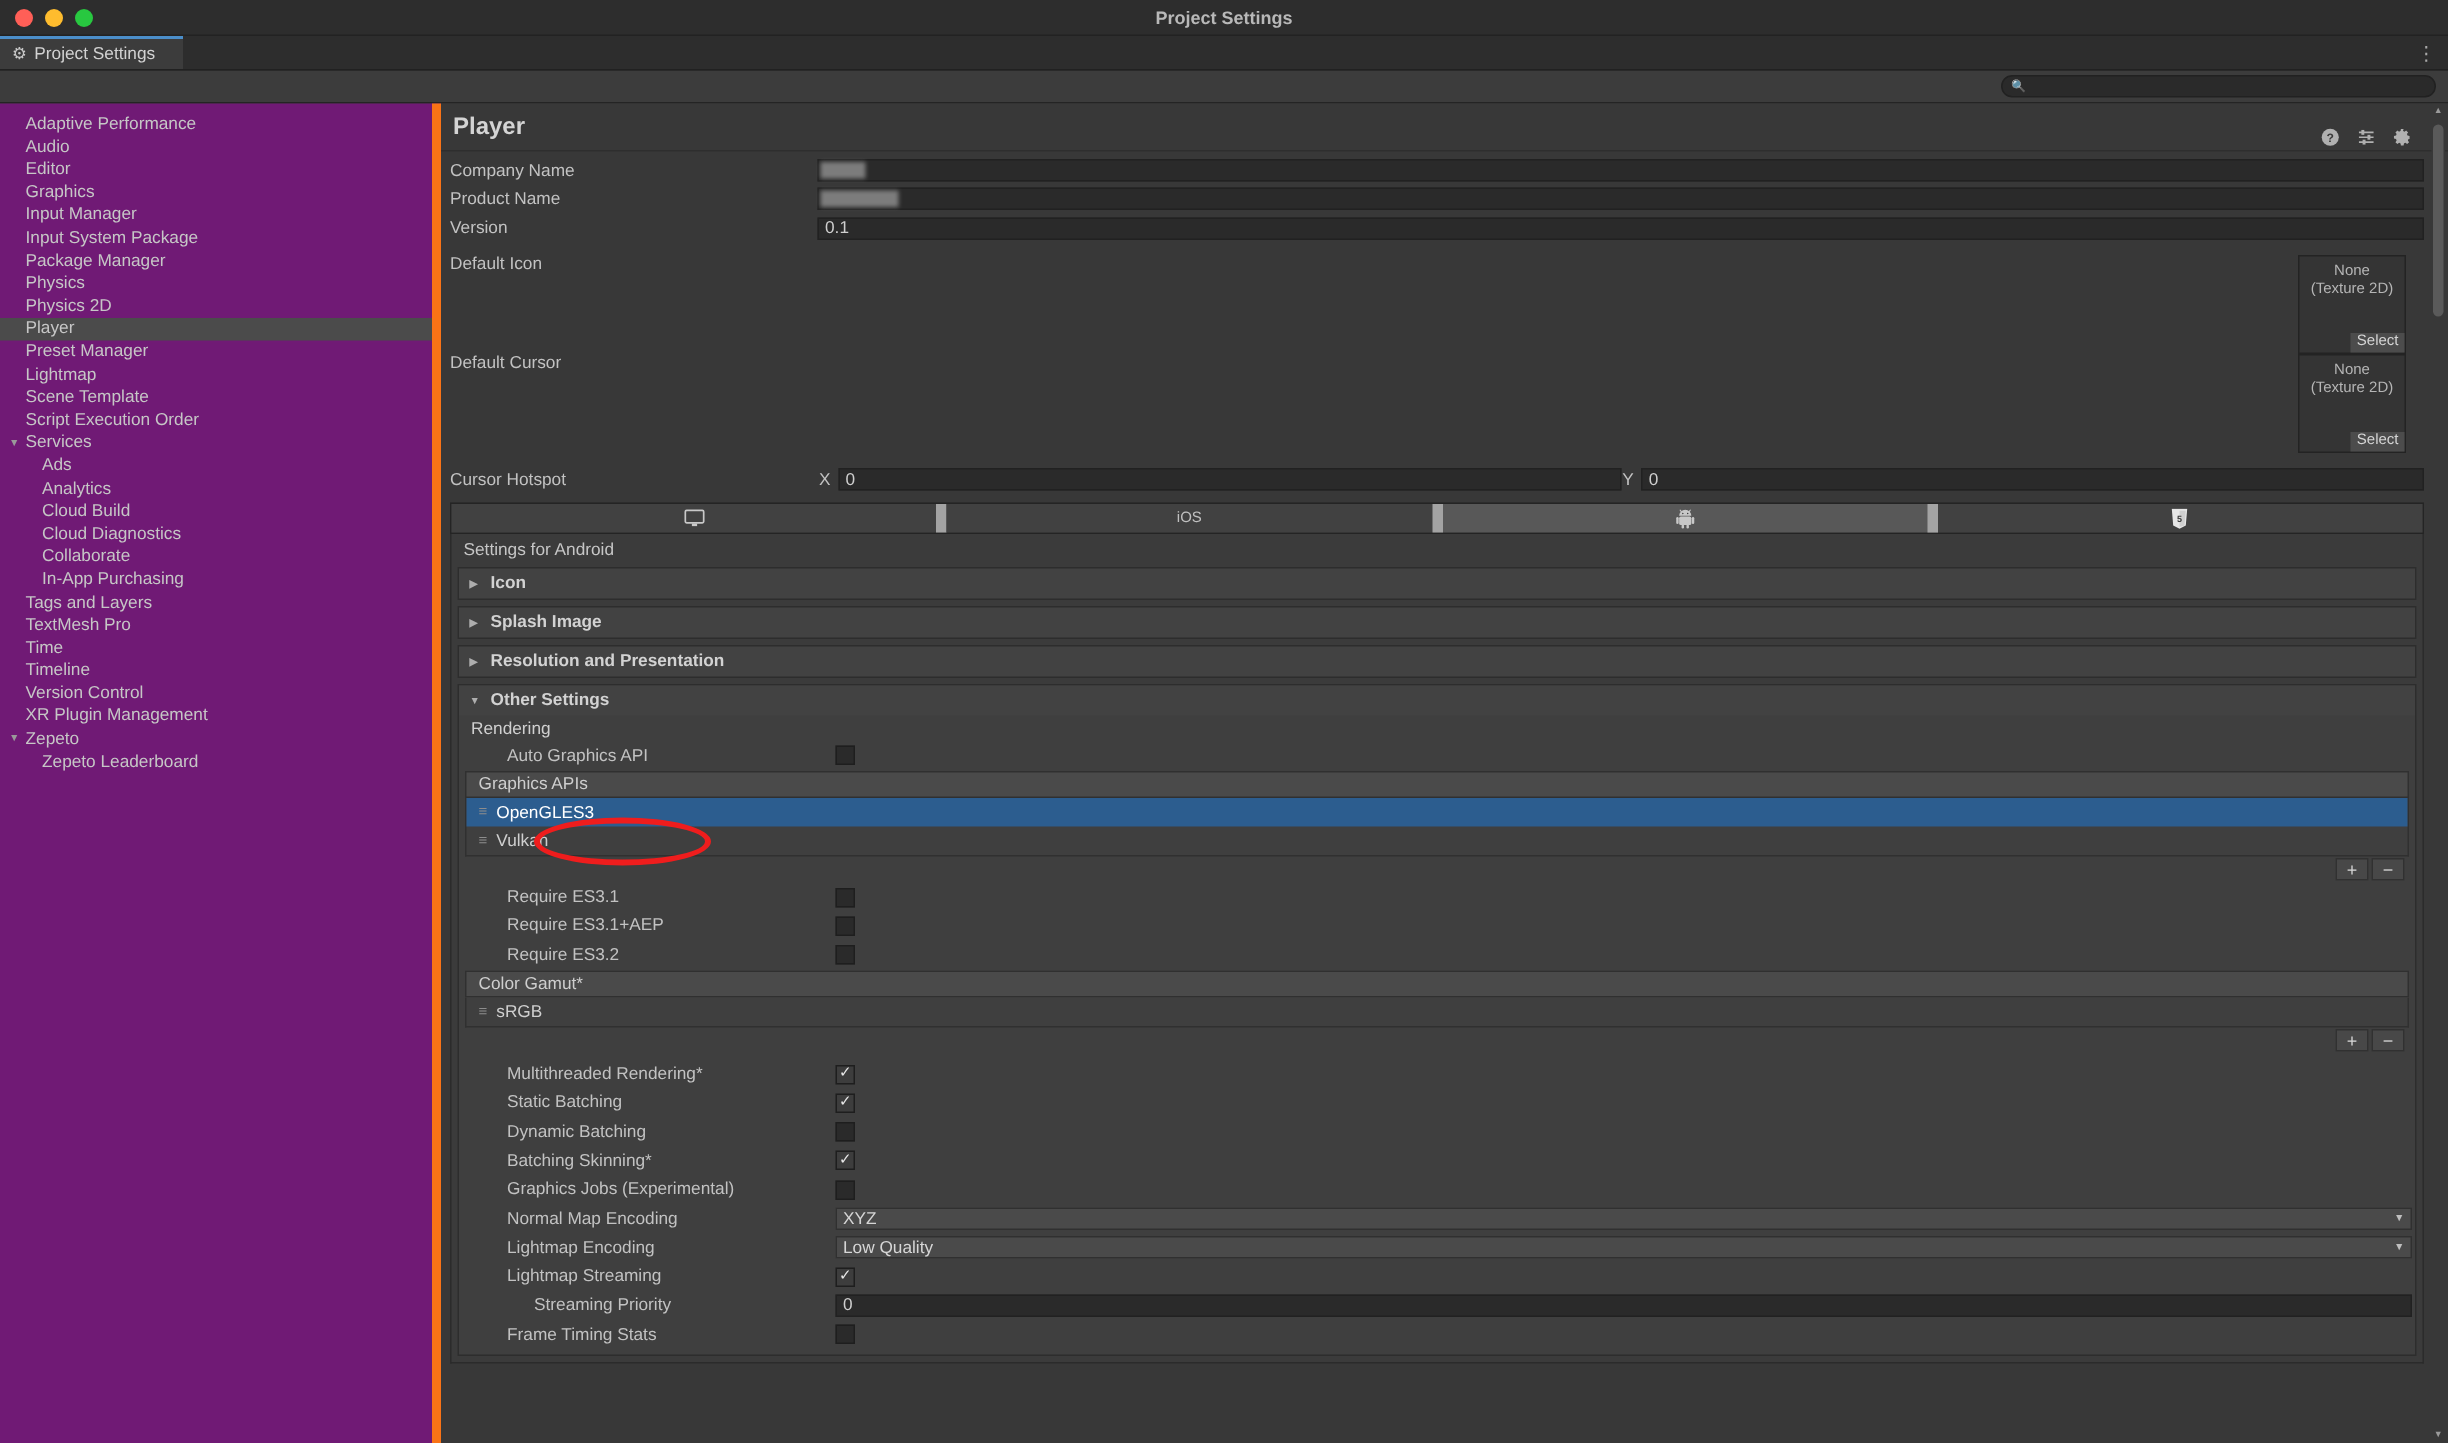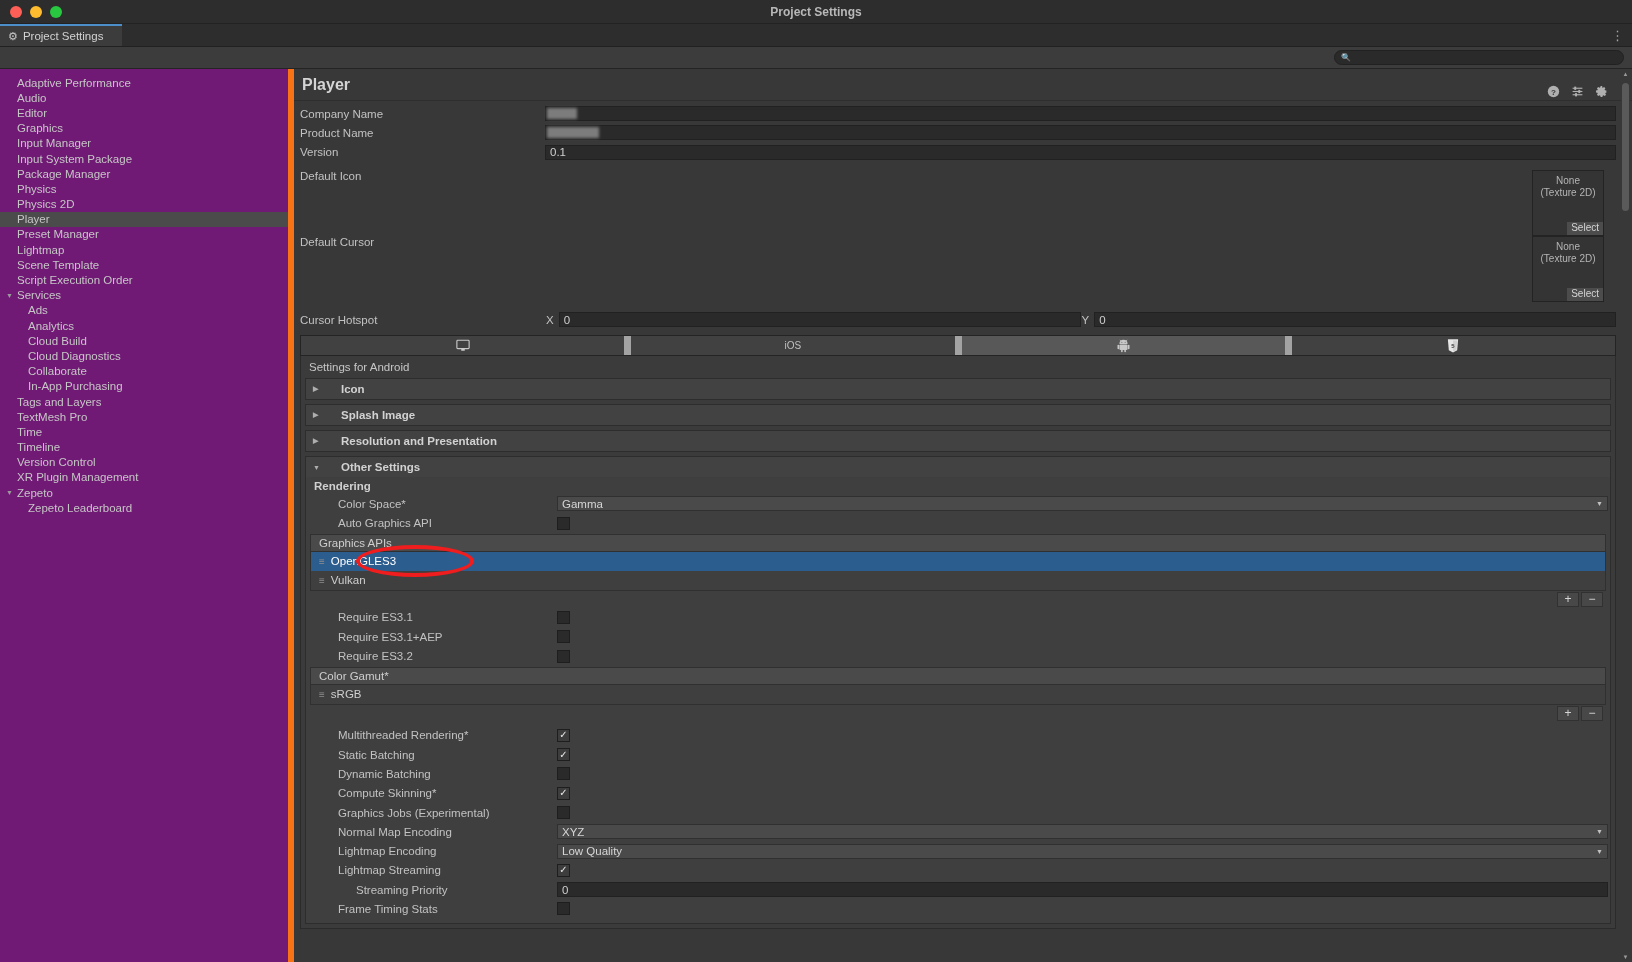--- a/index.html
+++ b/index.html
@@ -191,27 +191,27 @@
     border: 1px solid #2b2b2b; border-top: none;
   }
   .settings-for {
     font-size: 11.5px; color: #c6c6c6; padding: 5px 0 5px 8px;
   }
   .foldout {
     margin: 0 4px 4px 4px; background: #424242;
     border: 1px solid #2d2d2d;
   }
   .foldout-head {
-    height: 20px; display: flex; align-items: center; gap: 20px;
+    height: 20px; display: flex; align-items: center; gap: 6px;
     padding-left: 7px; font-size: 11.5px; font-weight: bold; color: #d2d2d2;
   }
   .tri { font-size: 7px; color: #aeaeae; width: 8px; }
   .foldout-body { padding: 1px 0 4px 0; }
   .group-title {
-    font-size: 11.5px; font-weight: bold; color: #d0d0d0;
+    font-size: 11.5px; font-weight: normal; color: #d0d0d0;
     padding: 2px 0 2px 8px;
   }
 
   
   .list-header {
     background: #4a4a4a; border: 1px solid #303030; margin: 1px 4px 0 4px;
     font-size: 11.5px; color: #cecece; padding: 2px 0 2px 8px;
   }
   .list-body { margin: 0 4px; border: 1px solid #303030; border-top: none; background: #3f3f3f; }
   .list-item {
@@ -500,27 +500,20 @@
         <div class="foldout" style="background:#3f3f3f;">
           <div class="foldout-head" style="background:#424242;">
             <span class="tri">▼</span>
             <span>Other Settings</span>
           </div>
 
           <div class="foldout-body">
 
             <div class="group-title">Rendering</div>
 
-            <div class="prow">
-              <div class="plabel ind1">Color Space*</div>
-              <div class="dropdown">
-                <span>Gamma</span>
-                <span class="dd-caret">▼</span>
-              </div>
-            </div>
 
             <div class="prow">
               <div class="plabel ind1">Auto Graphics API</div>
               <div class="cbox"></div>
             </div>
 
             <div class="list-header">Graphics APIs</div>
             <div class="list-body" id="gapi-list">
                 <div class="list-item sel">
                   <span class="grip">≡</span>
@@ -571,21 +564,21 @@
               <div class="plabel ind1">Static Batching</div>
               <div class="cbox on">
                   <span class="tick">✓</span>
                 </div>
             </div>
             <div class="prow">
               <div class="plabel ind1">Dynamic Batching</div>
               <div class="cbox"></div>
             </div>
             <div class="prow">
-              <div class="plabel ind1">Compute Skinning*</div>
+              <div class="plabel ind1">Batching Skinning*</div>
               <div class="cbox on">
                   <span class="tick">✓</span>
                 </div>
             </div>
             <div class="prow">
               <div class="plabel ind1">Graphics Jobs (Experimental)</div>
               <div class="cbox"></div>
             </div>
 
             <div class="prow">

